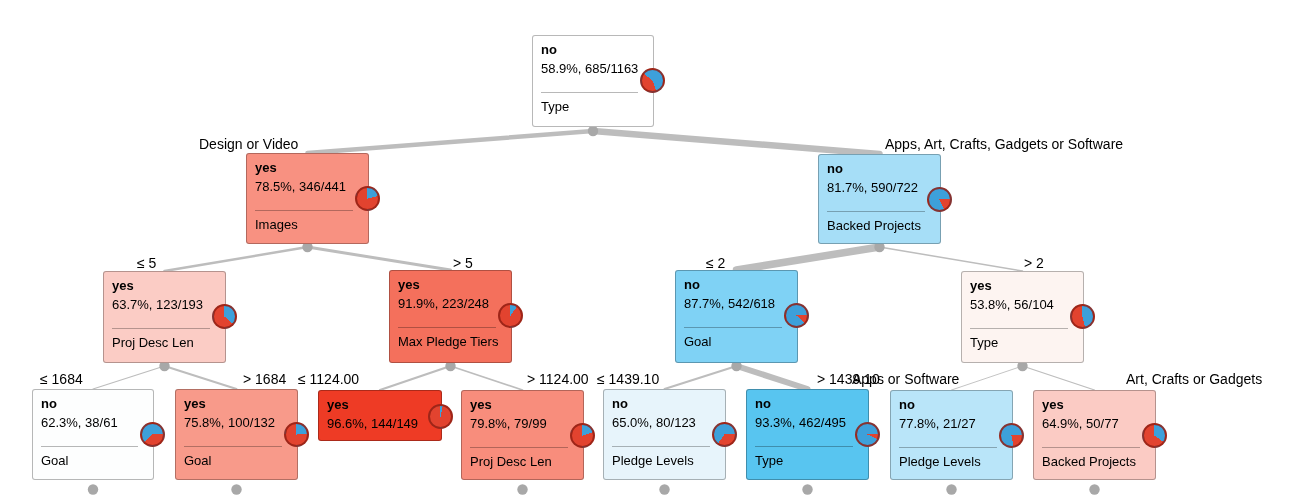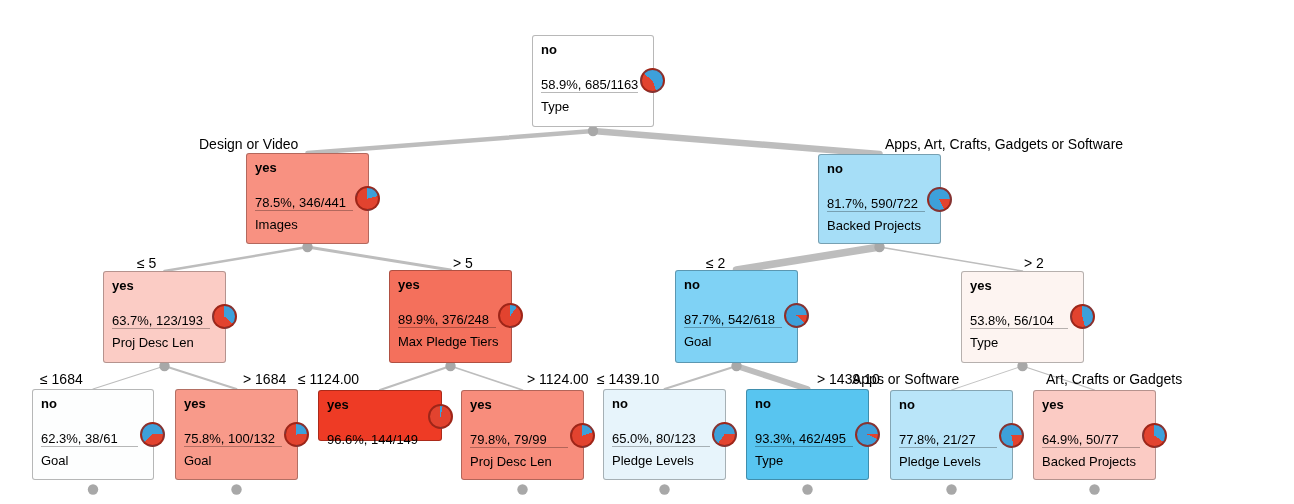--- a/index.html
+++ b/index.html
@@ -19,21 +19,21 @@
     border: 1px solid rgba(0,0,0,0.28);
     border-radius: 3px;
     font-size: 13px;
     line-height: 17px;
   }
   .node .answer {
     position: absolute; left: 8px; top: 5px;
     font-weight: bold; white-space: nowrap;
   }
   .node .stat {
-    position: absolute; left: 8px; top: 40px; white-space: nowrap;
+    position: absolute; left: 8px; top: 24px; white-space: nowrap;
   }
   .node .divider {
     position: absolute; left: 8px; right: 15px; top: 56px;
     border-top: 1px solid rgba(0,0,0,0.28);
   }
   .node .attr {
     position: absolute; left: 8px; top: 62px; white-space: nowrap;
   }
   .node .pie {
     position: absolute; right: -12px; top: 32px;
@@ -90,21 +90,21 @@
       <div class="edge-label" style="left: 453px; top: 255px;">&gt; 5</div>
       <div class="edge-label" style="left: 706px; top: 255px;">≤ 2</div>
       <div class="edge-label" style="left: 1024px; top: 255px;">&gt; 2</div>
       <div class="edge-label" style="left: 40px; top: 371px;">≤ 1684</div>
       <div class="edge-label" style="left: 243px; top: 371px;">&gt; 1684</div>
       <div class="edge-label" style="left: 298px; top: 371px;">≤ 1124.00</div>
       <div class="edge-label" style="left: 527px; top: 371px;">&gt; 1124.00</div>
       <div class="edge-label" style="left: 597px; top: 371px;">≤ 1439.10</div>
       <div class="edge-label" style="left: 817px; top: 371px; text-align: center;">&gt; 1439.10</div>
       <div class="edge-label" style="left: 832px; top: 371px; padding-left: 20px;">Apps or Software</div>
-      <div class="edge-label" style="left: 1046px; top: 371px; text-align: center;">Art, Crafts or Gadgets</div>
+      <div class="edge-label" style="left: 1126px; top: 371px; text-align: center;">Art, Crafts or Gadgets</div>
     </div>
   <div id="nodes-layer">
       <div class="node" style="left: 532px; top: 35px; width: 122px; height: 92px; background: rgb(255, 255, 255);">
     <span class="answer">no</span>
     <span class="stat">58.9%, 685/1163</span>
     <div class="divider"></div>
     <span class="attr">Type</span>
     <div class="pie" style="background: conic-gradient(from 160deg, rgb(226, 67, 47) 0deg, rgb(226, 67, 47) 41.1%, rgb(61, 160, 218) 41.1%, rgb(61, 160, 218) 100%);"></div>
   </div>
       <div class="node" style="left: 246px; top: 153px; width: 123px; height: 91px; background: rgb(248, 145, 129);">
@@ -123,21 +123,21 @@
   </div>
       <div class="node" style="left: 103px; top: 271px; width: 123px; height: 92px; background: rgb(251, 204, 197);">
     <span class="answer">yes</span>
     <span class="stat">63.7%, 123/193</span>
     <div class="divider"></div>
     <span class="attr">Proj Desc Len</span>
     <div class="pie" style="background: conic-gradient(rgb(61, 160, 218) 0deg, rgb(61, 160, 218) 36.3%, rgb(226, 67, 47) 36.3%, rgb(226, 67, 47) 100%);"></div>
   </div>
       <div class="node" style="left: 389px; top: 270px; width: 123px; height: 93px; background: rgb(244, 112, 92);">
     <span class="answer">yes</span>
-    <span class="stat">89.9%, 376/248</span>
+    <span class="stat">91.9%, 223/248</span>
     <div class="divider"></div>
     <span class="attr">Max Pledge Tiers</span>
     <div class="pie" style="background: conic-gradient(rgb(61, 160, 218) 0deg, rgb(61, 160, 218) 10.1%, rgb(226, 67, 47) 10.1%, rgb(226, 67, 47) 100%);"></div>
   </div>
       <div class="node" style="left: 675px; top: 270px; width: 123px; height: 93px; background: rgb(127, 210, 245);">
     <span class="answer">no</span>
     <span class="stat">87.7%, 542/618</span>
     <div class="divider"></div>
     <span class="attr">Goal</span>
     <div class="pie" style="background: conic-gradient(from 90deg, rgb(226, 67, 47) 0deg, rgb(226, 67, 47) 12.3%, rgb(61, 160, 218) 12.3%, rgb(61, 160, 218) 100%);"></div>

